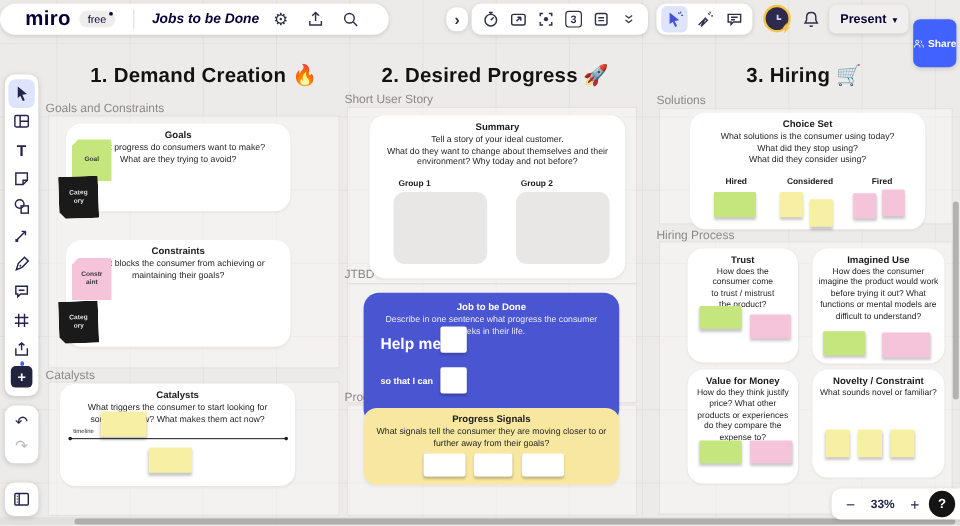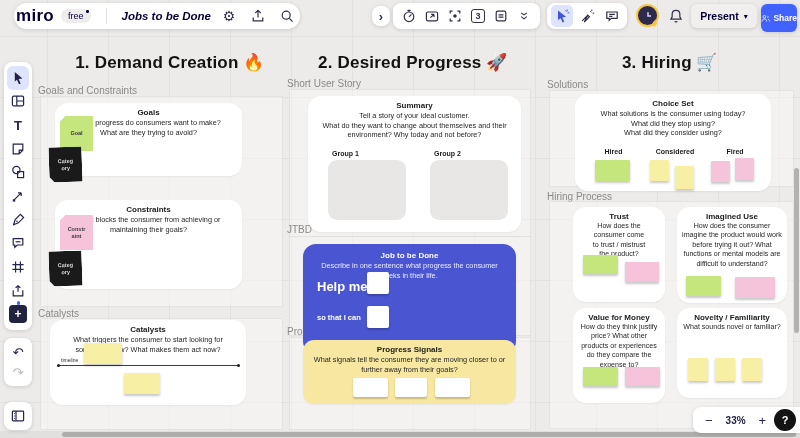--- a/index.html
+++ b/index.html
@@ -184,29 +184,29 @@
     </div>
 
     <div class="card" style="left:573px;top:308px;width:92px;height:95px;">
       <h4>Value for Money</h4>
       <p style="margin:1px 5px 0;font-size:7.1px;">How do they think justify price? What other products or experiences do they compare the expense to?</p>
       <div class="sticky green" style="left:10px;top:59px;width:35px;height:19px;"></div>
       <div class="sticky pink" style="left:52px;top:59px;width:35px;height:19px;"></div>
     </div>
 
     <div class="card" style="left:677px;top:308px;width:110px;height:90px;">
-      <h4>Novelty / Familiarity</h4>
+      <h4>Novelty / Constraint</h4>
       <p style="margin:1px 5px 0;font-size:7.1px;">What sounds novel or familiar?</p>
       <div class="sticky yellow" style="left:11px;top:50px;width:20px;height:23px;"></div>
       <div class="sticky yellow" style="left:38px;top:50px;width:20px;height:23px;"></div>
       <div class="sticky yellow" style="left:65px;top:50px;width:20px;height:23px;"></div>
     </div>
   </div>
 
-  <div class="panel" style="left:14px;top:3px;height:26px;padding:0 2px;gap:7px;border-radius:13px;">
+  <div class="panel" style="left:0;top:3px;height:26px;padding:0 21px;gap:7px;border-radius:13px;">
     <span class="logo">miro</span>
     <span class="badge"><span>free</span><i></i></span>
     <span class="vdiv"></span>
     <span class="btitle">Jobs to be Done</span>
     <span class="tbtn glyph" style="font-size:14px;">⚙</span>
     <span class="tbtn">
       <svg width="16" height="16" viewBox="0 0 20 20" fill="none" stroke="#2f2f49" stroke-width="1.5">
           <path d="M10 3 V12 M6.5 6.5 L10 3 L13.5 6.5 M4 12 v4 h12 v-4"></path>
         </svg>
     </span>
@@ -292,21 +292,21 @@
         <path d="M10 3 c-3 0 -4.8 2 -4.8 4.8 V11 l-1.6 3 h12.8 L14.8 11 V7.8 C14.8 5 13 3 10 3 Z"></path>
         <path d="M8.5 16.5 c.4 1 2.6 1 3 0"></path>
       </svg>
   </div>
 
   <div class="present panel" style="left:691px;top:4px;width:66px;height:24px;">
     <span>Present</span>
     <span style="font-size:8px;">▾</span>
   </div>
 
-  <div class="share panel" style="left:761px;top:4px;width:36px;height:28px;">
+  <div class="share panel" style="left:761px;top:16px;width:36px;height:40px;">
     <svg width="11" height="9" viewBox="0 0 14 11" fill="none" stroke="#fff" stroke-width="1.2">
         <circle cx="5" cy="3" r="2"></circle>
         <path d="M1.5 10 c0-2.5 1.5-3.8 3.5-3.8 s3.5 1.3 3.5 3.8"></path>
         <path d="M9.5 1.5 a2 2 0 0 1 0 3.4 M10.5 6.5 c1.5 .5 2.2 1.7 2.2 3.5"></path>
       </svg>
     <span>Share</span>
   </div>
 
   <div class="panel lefttools" style="left:4px;top:62px;width:28px;height:268px;">
     <span class="ltool active">

